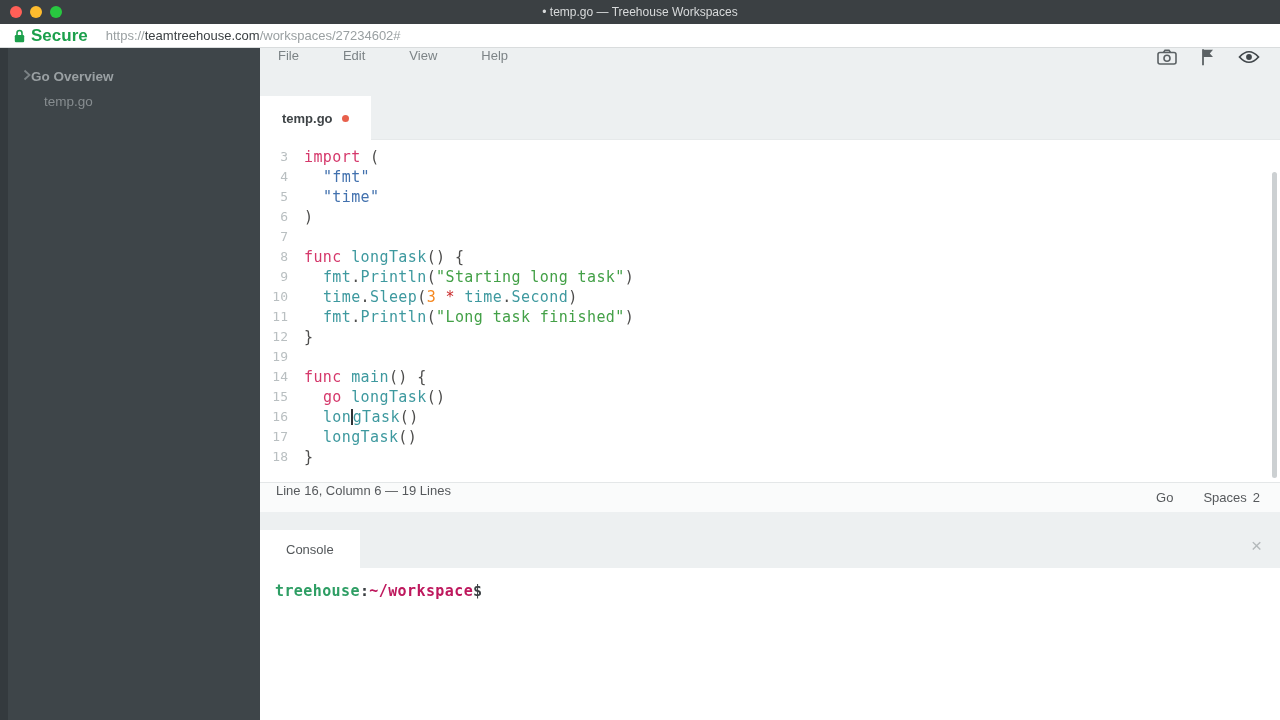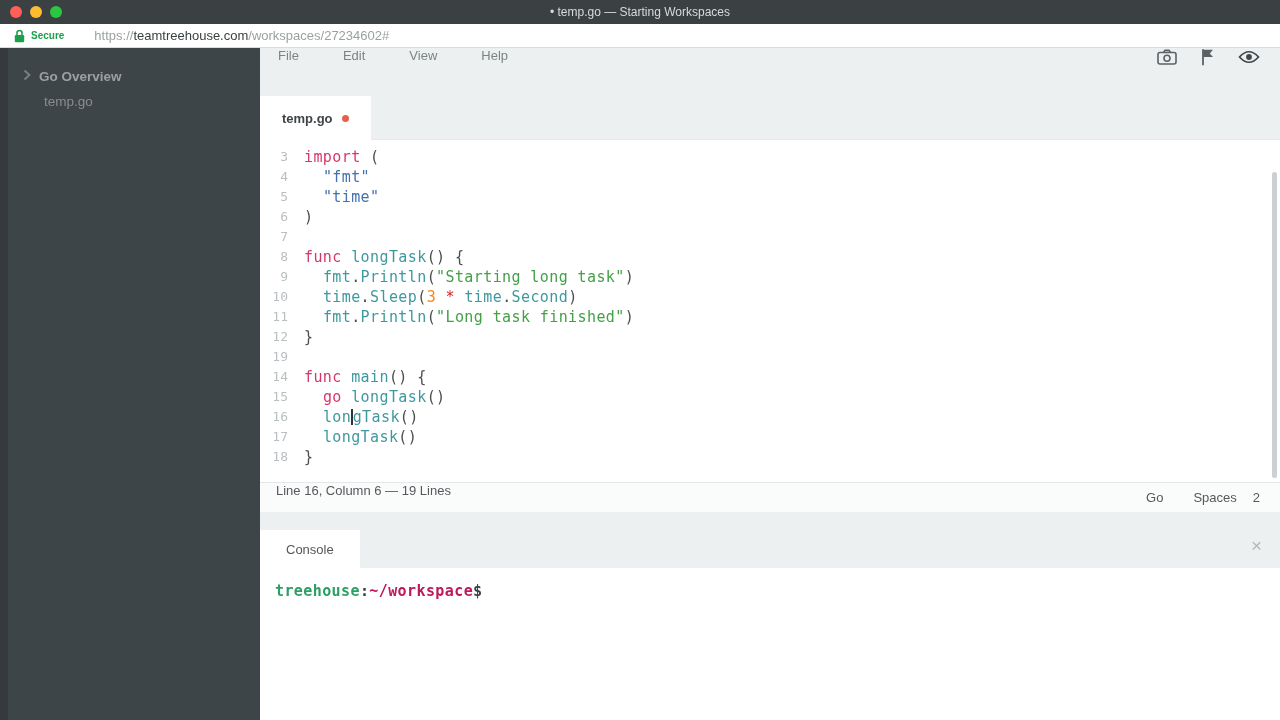--- a/index.html
+++ b/index.html
@@ -9,29 +9,29 @@
 
   
   .titlebar{height:24px;background:#3b4043;position:relative;display:flex;align-items:center;justify-content:center;flex:0 0 auto}
   .traffic{position:absolute;left:10px;top:6px;display:flex;gap:8px}
   .light{width:12px;height:12px;border-radius:50%}
   .light.red{background:#ff5f57}.light.yellow{background:#febc2e}.light.green{background:#28c840}
   .title-text{color:#d8dadb;font-size:12px}
 
   
   .urlbar{height:24px;background:#fff;border-bottom:1px solid #d9dcdd;display:flex;align-items:center;padding-left:14px;flex:0 0 auto;gap:6px}
-  .secure{color:#1ca04c;font-size:10px;font-weight:600;margin-right:24px}
+  .secure{color:#1ca04c;font-size:17px;font-weight:600;margin-right:12px}
   .url{font-size:13px;color:#9aa0a2}
   .url .domain{color:#3b4043}
 
   .content{flex:1;display:flex;min-height:0}
 
   
   .sidebar{width:260px;background:#3e4549;border-left:8px solid #343a3e;flex:0 0 auto;padding-top:16px}
-  .side-row1{display:flex;align-items:center;gap:8px;padding:5px 0 5px 15px;font-weight:700;font-size:13.5px;color:#9aa0a3;cursor:pointer}
+  .side-row1{display:flex;align-items:center;gap:0;padding:5px 0 5px 15px;font-weight:700;font-size:13.5px;color:#9aa0a3;cursor:pointer}
   .side-row2{padding:5px 0 5px 36px;font-size:13.5px;color:#878d90;cursor:pointer}
 
   
   .main{flex:1;display:flex;flex-direction:column;background:#edf0f1;min-width:0}
   .menubar{height:48px;display:flex;align-items:flex-start;padding:0 20px 0 18px;gap:44px;flex:0 0 auto}
   .menu-item{font-size:13px;color:#7c8386;cursor:pointer}
   .menu-icons{margin-left:auto;display:flex;align-items:center;gap:24px}
   .icon-btn{display:flex;align-items:center;cursor:pointer}
 
   .tabbar{height:44px;display:flex;flex:0 0 auto;border-bottom:1px solid #e6e9ea}
@@ -49,21 +49,21 @@
   .tok-i{color:#4271ae}
   .tok-n{color:#f5871f}
   .tok-o{color:#c82829}
   .tok-p{color:#4d4d4c}
   .cursor{display:inline-block;width:1.5px;height:16px;background:#2f3437;vertical-align:middle;margin-top:-2px}
   .scrollbar{position:absolute;right:3px;top:32px;width:5px;height:306px;background:#ccd0d2;border-radius:3px;cursor:pointer}
 
   
   .statusbar{height:30px;background:#fafbfb;border-top:1px solid #e4e7e8;display:flex;padding:0 20px 0 16px;font-size:13px;color:#56595c;flex:0 0 auto}
   .status-right{margin-left:auto;display:flex;gap:30px;align-items:center}
-  .spaces{display:flex;gap:16px;cursor:pointer}
+  .spaces{display:flex;gap:6px;cursor:pointer}
   .status-mode{cursor:pointer}
 
   .gapband{height:18px;flex:0 0 auto}
 
   
   .consolebar{height:38px;display:flex;align-items:center;flex:0 0 auto;position:relative}
   .console-tab{background:#fff;height:38px;display:flex;align-items:center;padding:0 26px;font-size:13px;color:#53575a;cursor:pointer}
   .console-close{position:absolute;right:18px;top:6px;color:#b4b9bb;font-size:19px;line-height:1;cursor:pointer}
   .terminal{flex:1;background:#fff;padding:14px 0 0 15px}
   .prompt{font-family:"DejaVu Sans Mono",monospace;font-size:15px;font-weight:bold;letter-spacing:0.4px}
@@ -73,21 +73,21 @@
 <body>
 
 <div class="window">
 
   <div class="titlebar">
     <div class="traffic">
       <span class="light red"></span>
       <span class="light yellow"></span>
       <span class="light green"></span>
     </div>
-    <span class="title-text">• temp.go — Starting Workspaces</span>
+    <span class="title-text">• temp.go — Treehouse Workspaces</span>
   </div>
 
   <div class="urlbar">
     <span class="icon-btn">
       <svg width="11" height="14" viewBox="0 0 11 14">
           <rect x="0.8" y="6" width="9.4" height="7.2" rx="1.2" fill="#1ca04c"></rect>
           <path d="M3 6.2 V4 a2.5 2.5 0 0 1 5 0 V6.2" fill="none" stroke="#1ca04c" stroke-width="1.6"></path>
         </svg>
     </span>
     <span class="secure">Secure</span>

